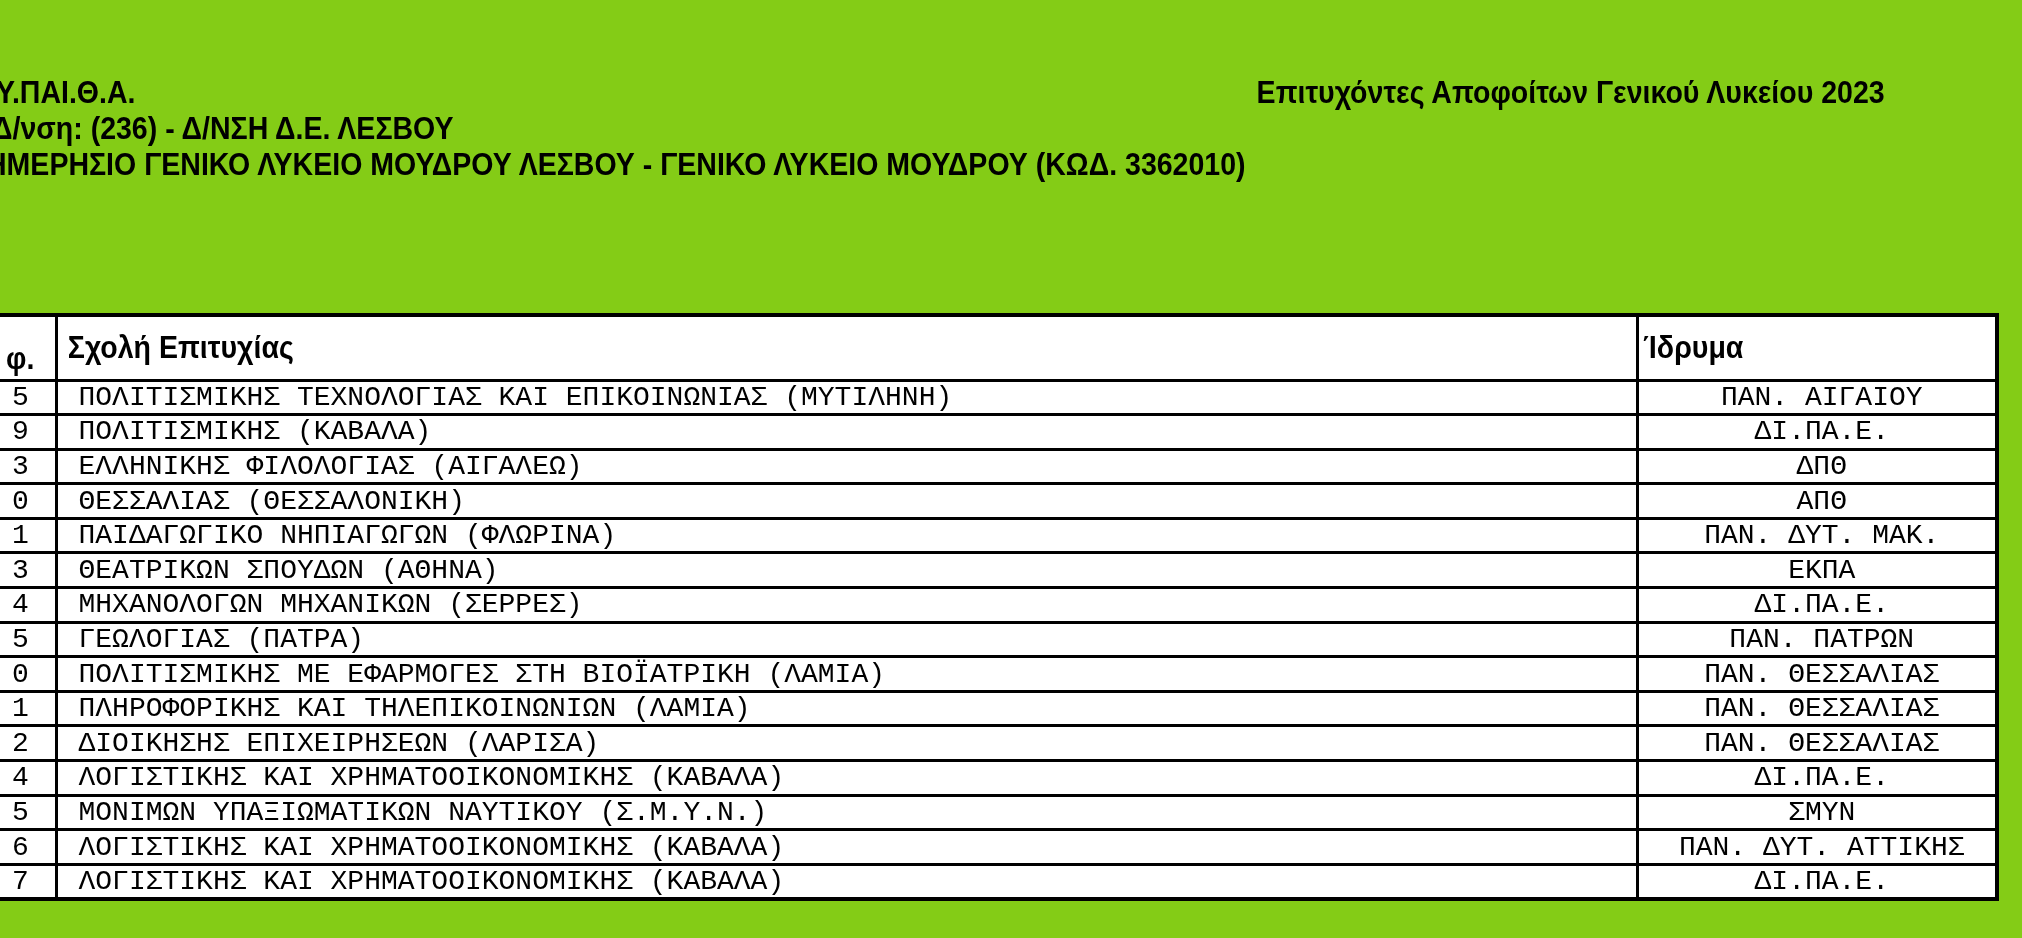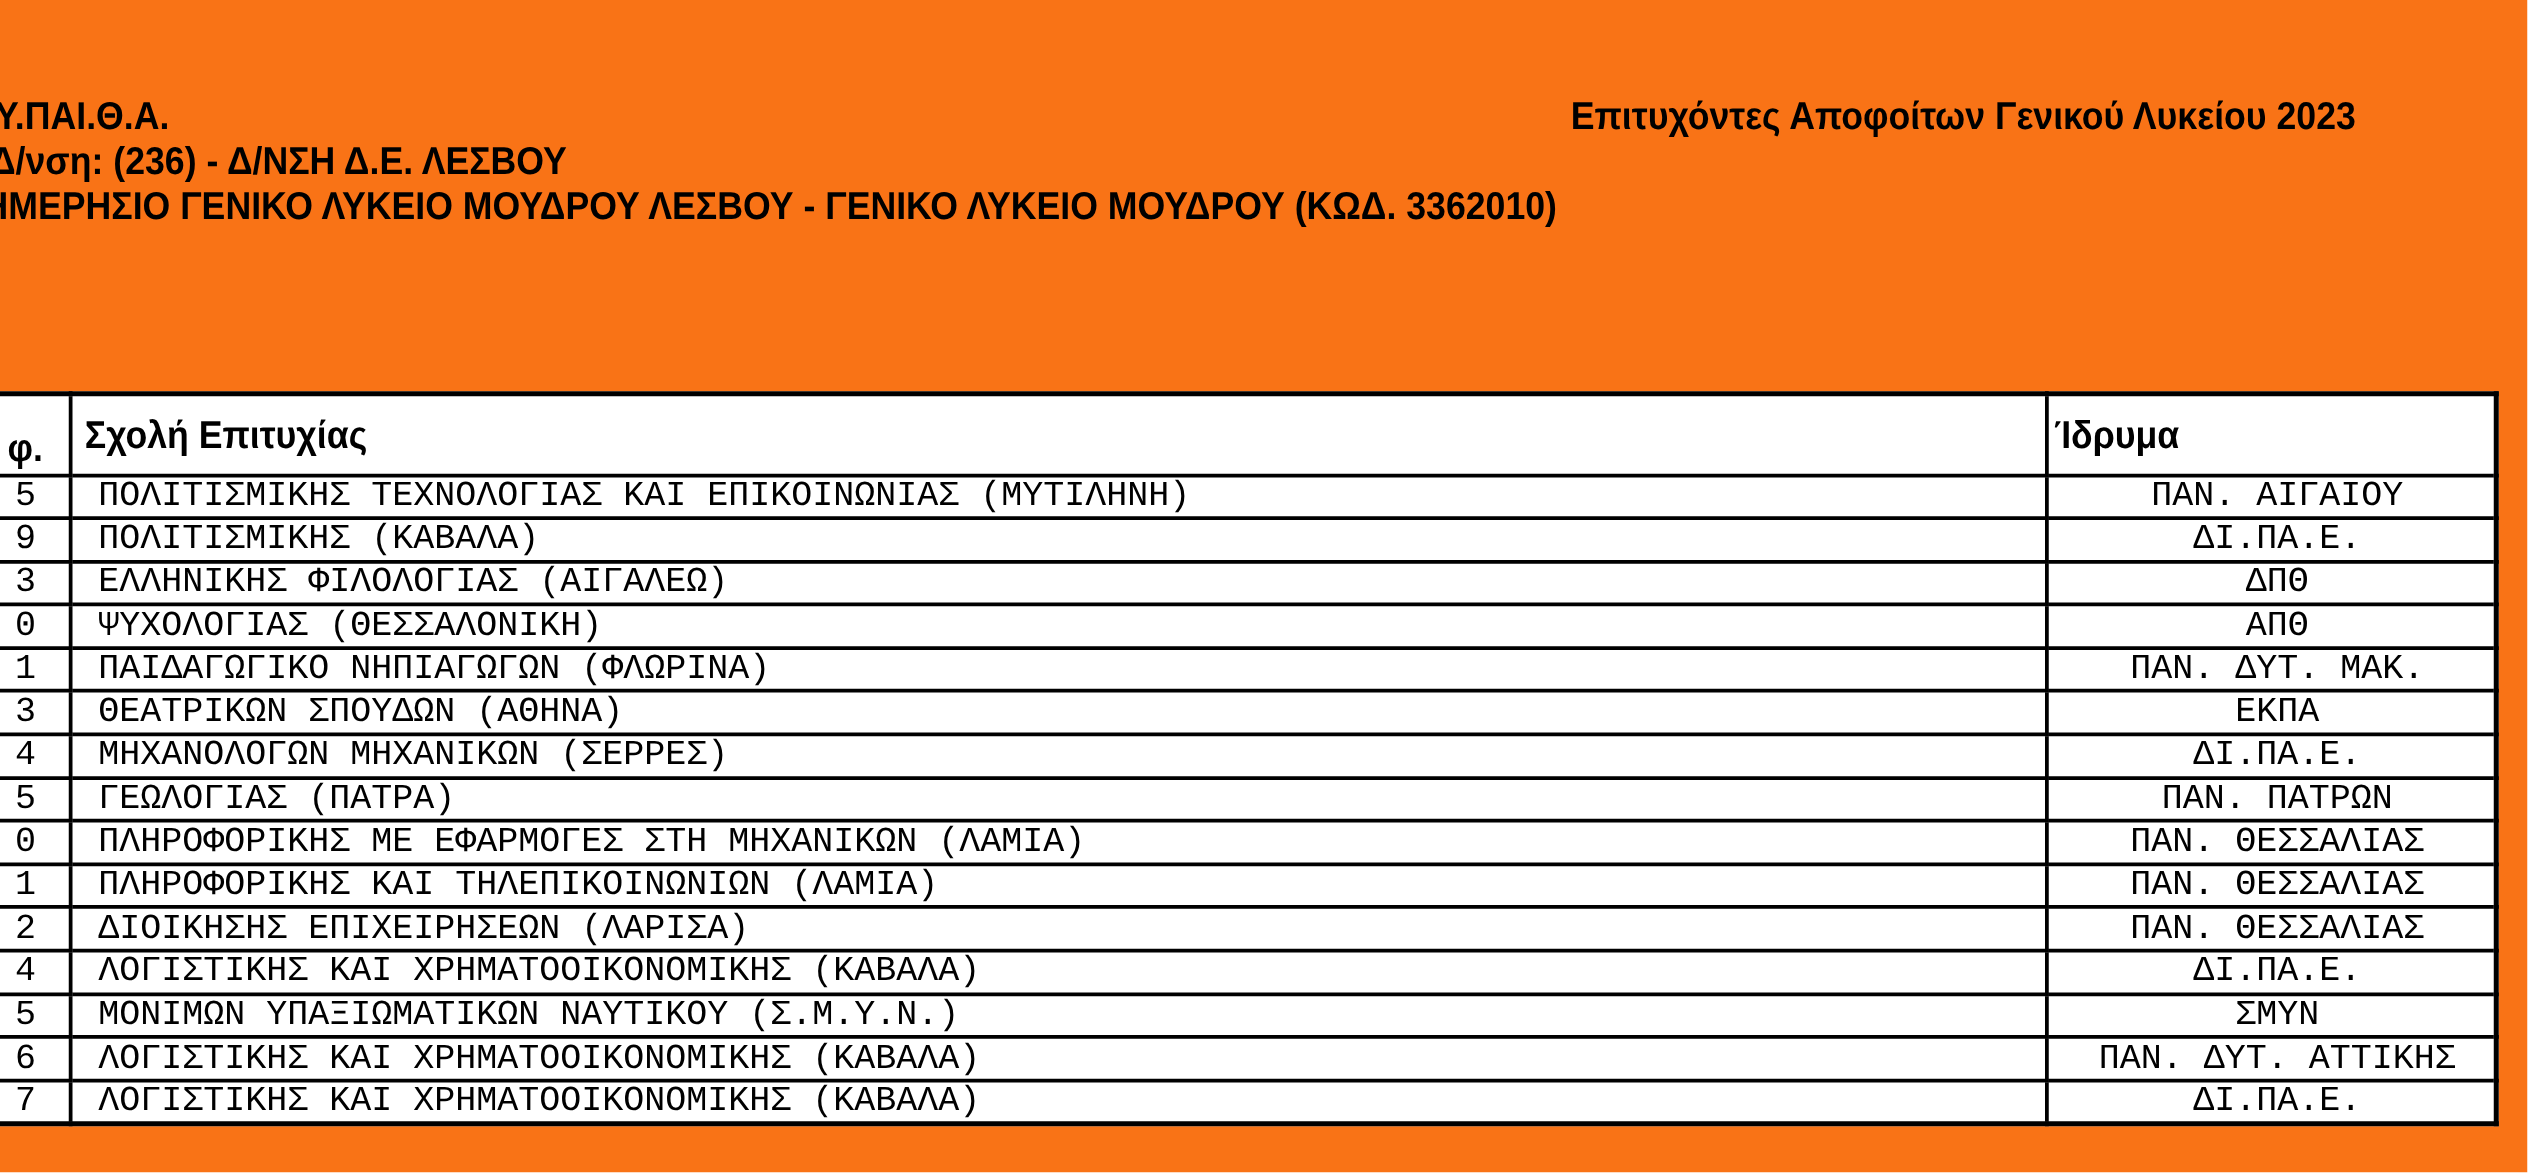--- a/index.html
+++ b/index.html
@@ -4,21 +4,21 @@
 <style>
   html, body {
     margin: 0;
     padding: 0;
     background: #ffffff;
   }
   #page {
     position: relative;
     width: 2022px;
     height: 938px;
-    background: #f97316;
+    background: #84cc16;
     overflow: hidden;
     color: #000000;
     font-family: "Liberation Sans", sans-serif;
   }
   
   .hdr {
     position: absolute;
     font-weight: bold;
     font-size: 31px;
     line-height: 34px;
@@ -131,21 +131,21 @@
           <td class="d-sch">ΠΟΛΙΤΙΣΜΙΚΗΣ (ΚΑΒΑΛΑ)</td>
           <td class="d-inst">ΔΙ.ΠΑ.Ε.</td>
         </tr>
         <tr>
           <td class="d-num">3</td>
           <td class="d-sch">ΕΛΛΗΝΙΚΗΣ ΦΙΛΟΛΟΓΙΑΣ (ΑΙΓΑΛΕΩ)</td>
           <td class="d-inst">ΔΠΘ</td>
         </tr>
         <tr>
           <td class="d-num">0</td>
-          <td class="d-sch">ΨΥΧΟΛΟΓΙΑΣ (ΘΕΣΣΑΛΟΝΙΚΗ)</td>
+          <td class="d-sch">ΘΕΣΣΑΛΙΑΣ (ΘΕΣΣΑΛΟΝΙΚΗ)</td>
           <td class="d-inst">ΑΠΘ</td>
         </tr>
         <tr>
           <td class="d-num">1</td>
           <td class="d-sch">ΠΑΙΔΑΓΩΓΙΚΟ ΝΗΠΙΑΓΩΓΩΝ (ΦΛΩΡΙΝΑ)</td>
           <td class="d-inst">ΠΑΝ. ΔΥΤ. ΜΑΚ.</td>
         </tr>
         <tr>
           <td class="d-num">3</td>
           <td class="d-sch">ΘΕΑΤΡΙΚΩΝ ΣΠΟΥΔΩΝ (ΑΘΗΝΑ)</td>
@@ -156,21 +156,21 @@
           <td class="d-sch">ΜΗΧΑΝΟΛΟΓΩΝ ΜΗΧΑΝΙΚΩΝ (ΣΕΡΡΕΣ)</td>
           <td class="d-inst">ΔΙ.ΠΑ.Ε.</td>
         </tr>
         <tr>
           <td class="d-num">5</td>
           <td class="d-sch">ΓΕΩΛΟΓΙΑΣ (ΠΑΤΡΑ)</td>
           <td class="d-inst">ΠΑΝ. ΠΑΤΡΩΝ</td>
         </tr>
         <tr>
           <td class="d-num">0</td>
-          <td class="d-sch">ΠΛΗΡΟΦΟΡΙΚΗΣ ΜΕ ΕΦΑΡΜΟΓΕΣ ΣΤΗ ΜΗΧΑΝΙΚΩΝ (ΛΑΜΙΑ)</td>
+          <td class="d-sch">ΠΟΛΙΤΙΣΜΙΚΗΣ ΜΕ ΕΦΑΡΜΟΓΕΣ ΣΤΗ ΒΙΟΪΑΤΡΙΚΗ (ΛΑΜΙΑ)</td>
           <td class="d-inst">ΠΑΝ. ΘΕΣΣΑΛΙΑΣ</td>
         </tr>
         <tr>
           <td class="d-num">1</td>
           <td class="d-sch">ΠΛΗΡΟΦΟΡΙΚΗΣ ΚΑΙ ΤΗΛΕΠΙΚΟΙΝΩΝΙΩΝ (ΛΑΜΙΑ)</td>
           <td class="d-inst">ΠΑΝ. ΘΕΣΣΑΛΙΑΣ</td>
         </tr>
         <tr>
           <td class="d-num">2</td>
           <td class="d-sch">ΔΙΟΙΚΗΣΗΣ ΕΠΙΧΕΙΡΗΣΕΩΝ (ΛΑΡΙΣΑ)</td>

